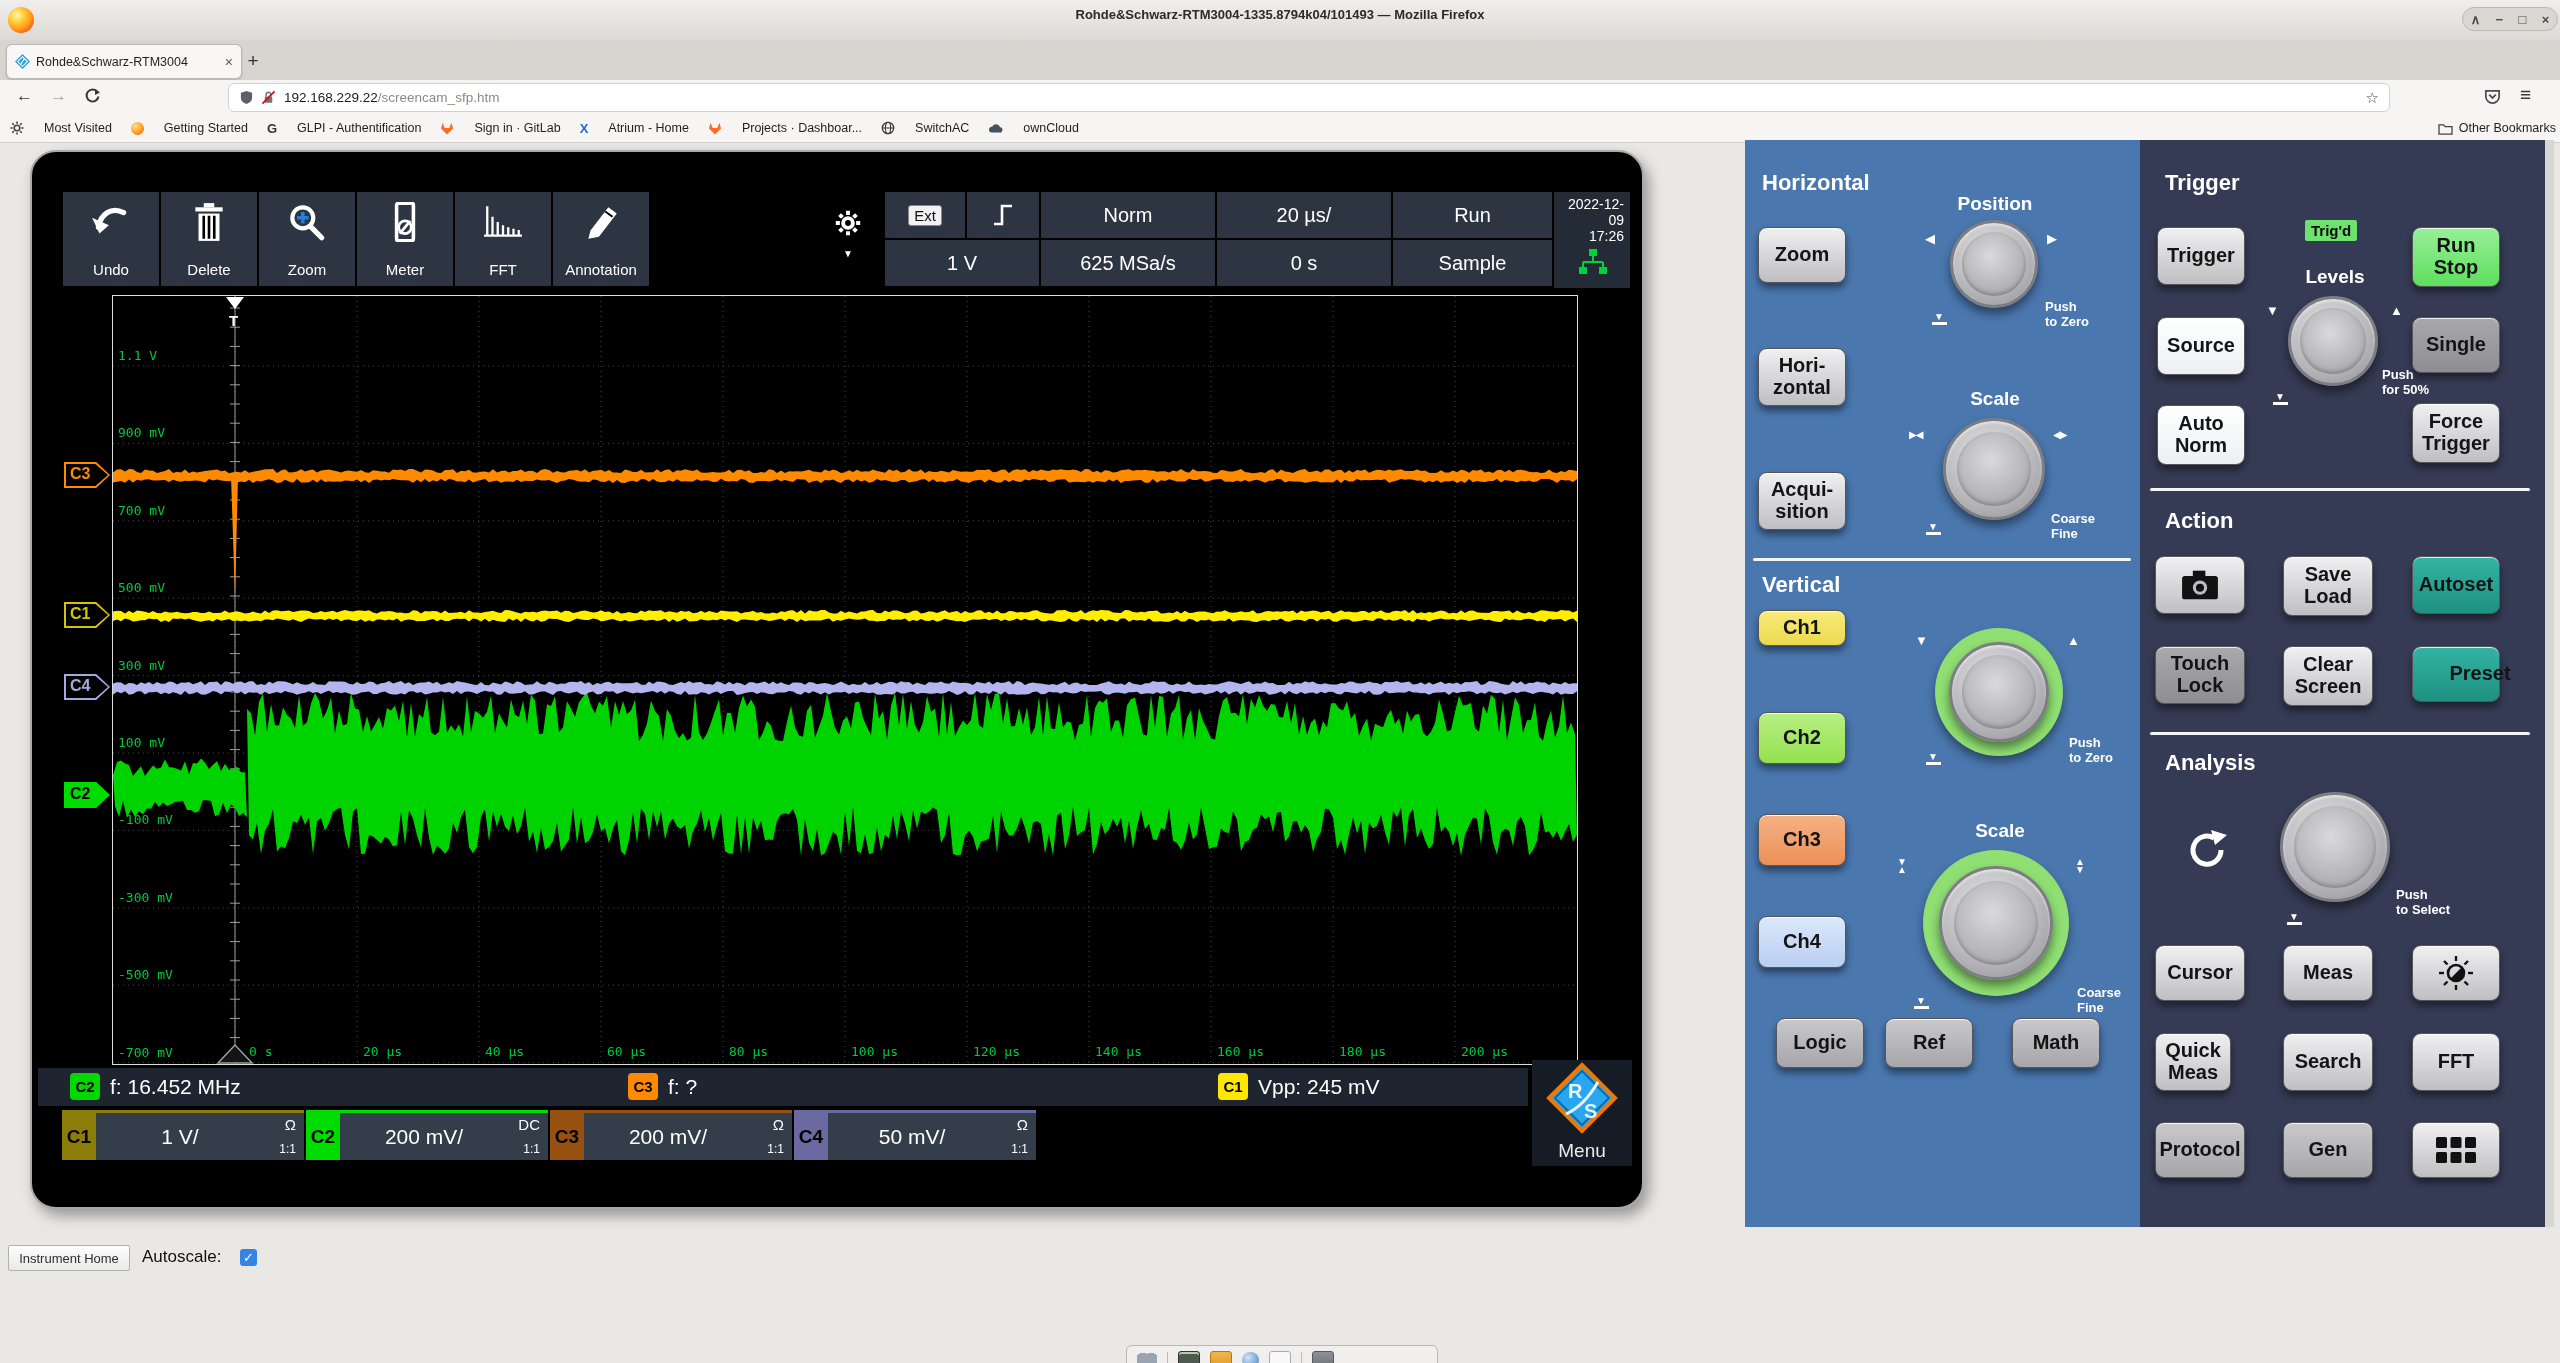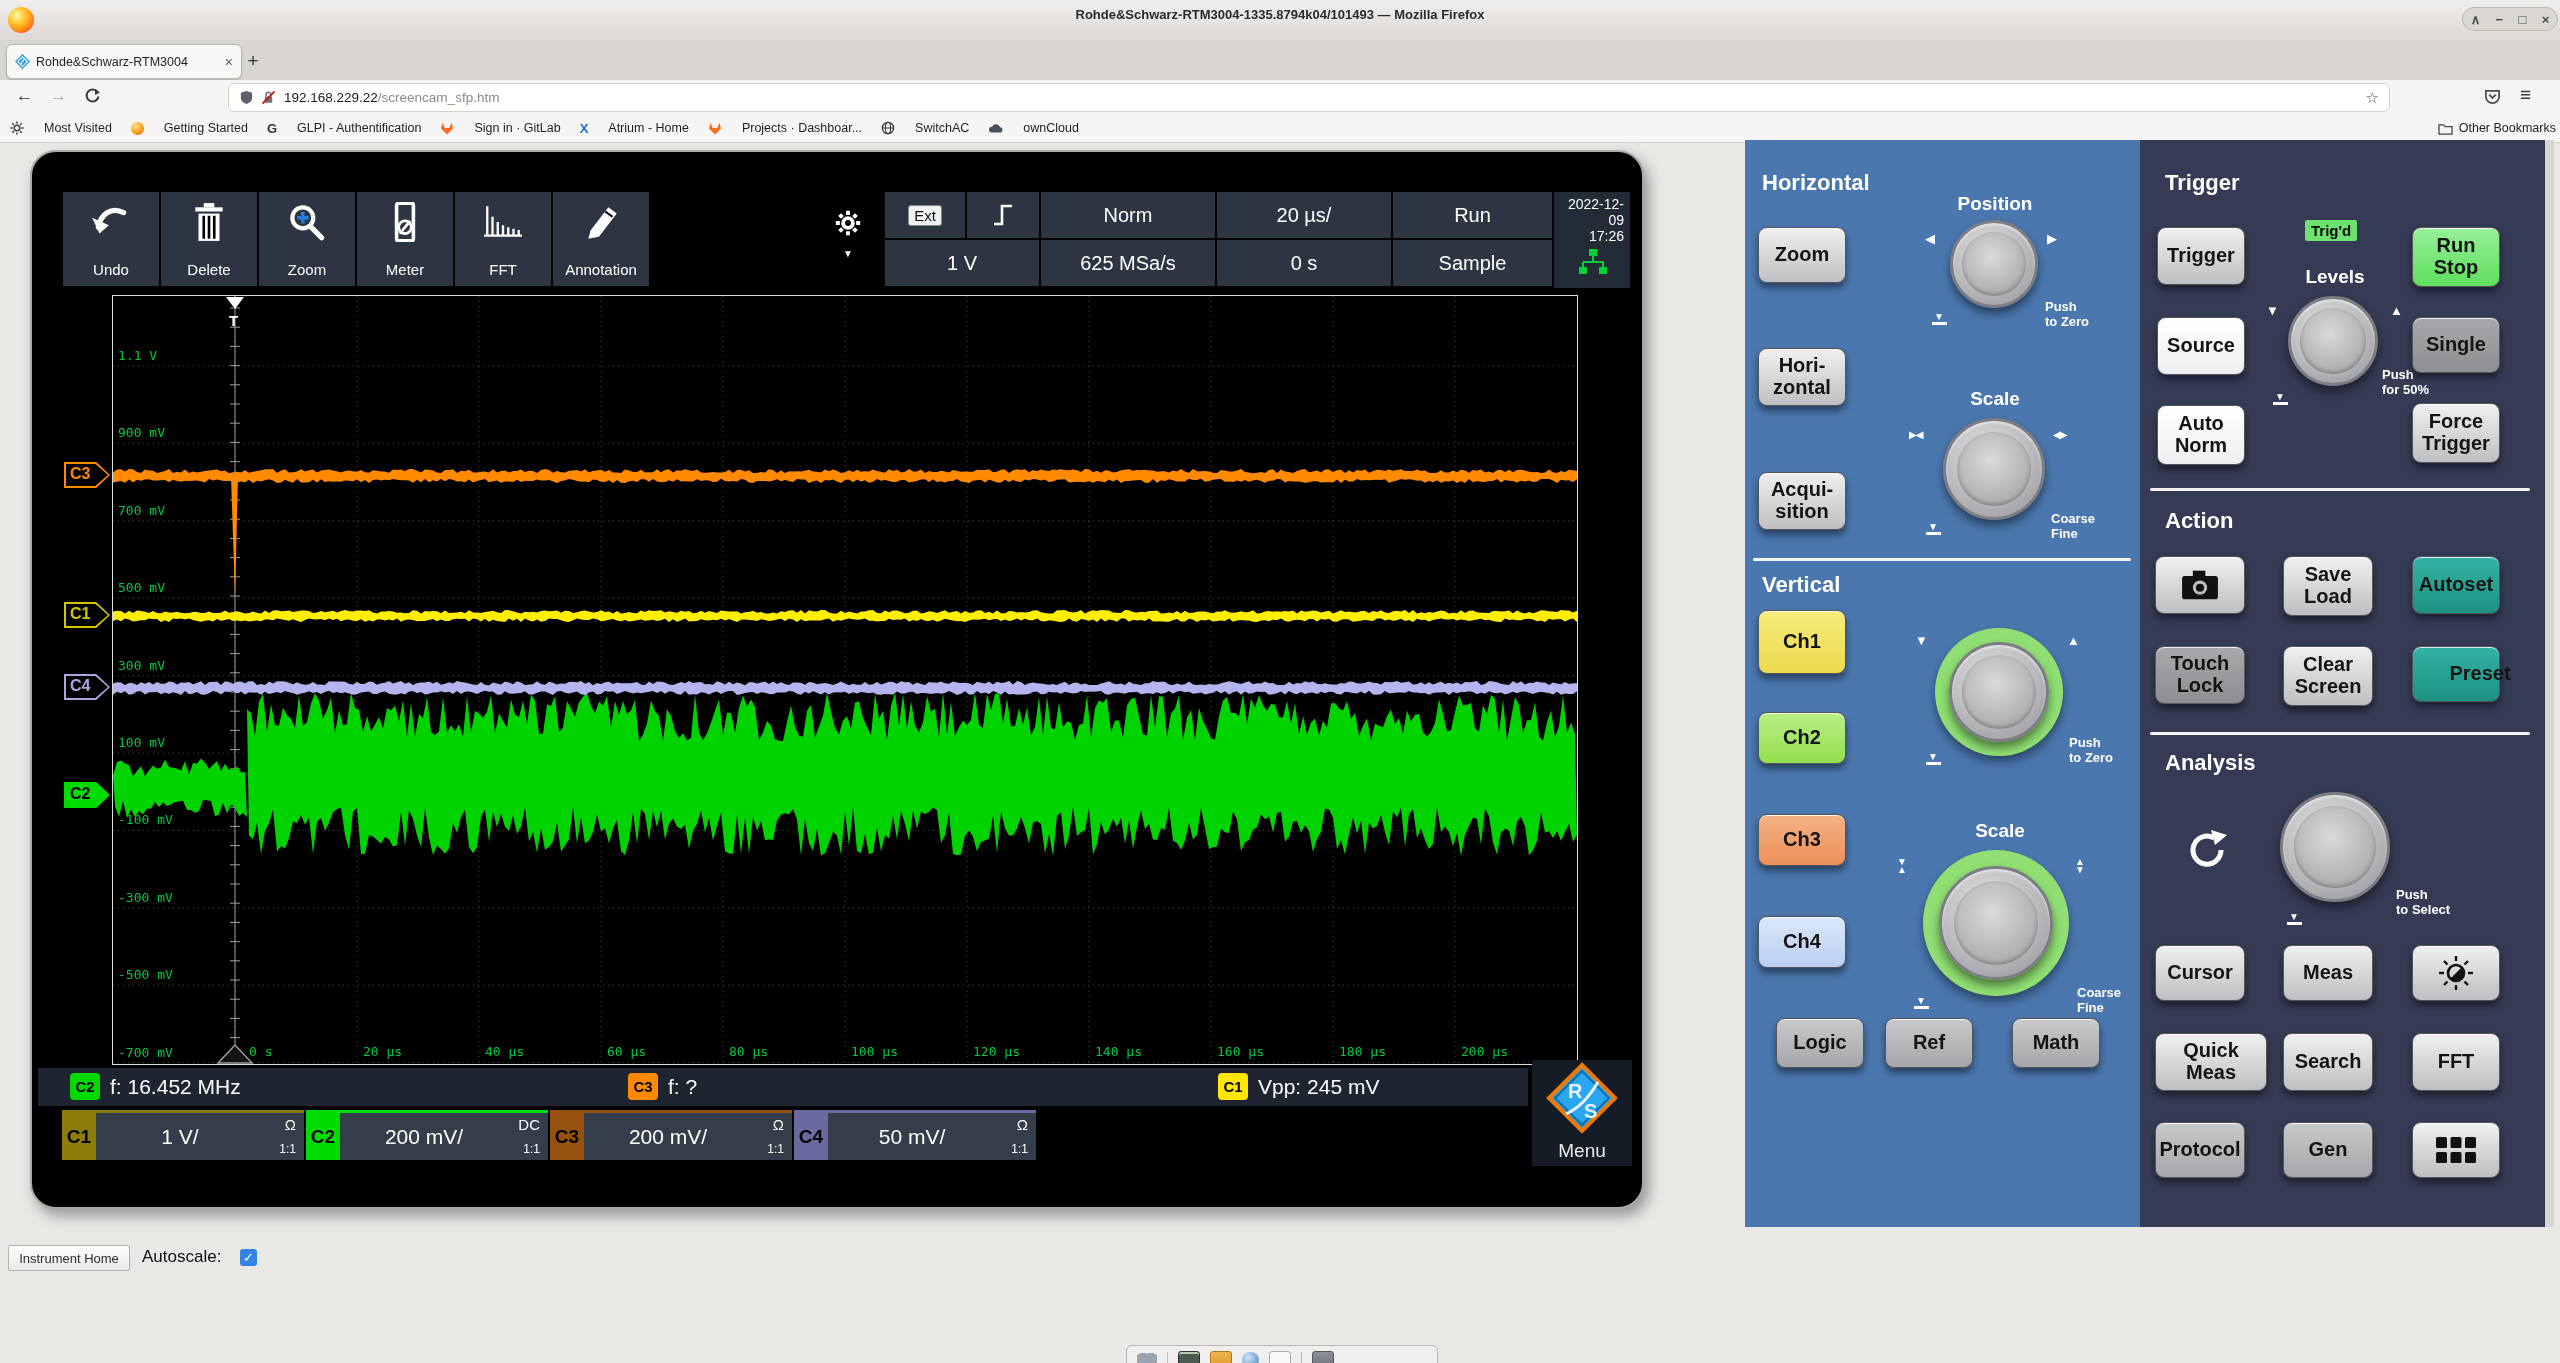--- a/index.html
+++ b/index.html
@@ -573,21 +573,21 @@
   <div class="push-ic" style="left:180px;top:382px;">
       <span class="tri">▼</span>
       <span class="base"></span>
     </div>
   <div class="kcap" style="left:306px;top:372px;width:70px;">Coarse
 Fine</div>
 
   <div class="pdivider" style="left:8px;top:418px;width:378px;"></div>
 
   <div class="p-title" style="left:17px;top:432px;">Vertical</div>
-  <button class="pbtn ch1" style="left:13px;top:470px;width:88px;height:64px;">Ch1</button>
+  <button class="pbtn ch1" style="left:13px;top:470px;width:88px;height:36px;">Ch1</button>
   <button class="pbtn ch2" style="left:13px;top:572px;width:88px;height:52px;">Ch2</button>
   <button class="pbtn ch3" style="left:13px;top:674px;width:88px;height:52px;">Ch3</button>
   <button class="pbtn ch4" style="left:13px;top:776px;width:88px;height:52px;">Ch4</button>
 
   <span class="karr" style="left:170px;top:494px;">▼</span>
   <span class="karr" style="left:322px;top:494px;">▲</span>
   <div class="ring" style="left:190px;top:488px;width:128px;height:128px;">
     <div class="knob" style="inset:14px;"></div>
   </div>
   <div class="push-ic" style="left:180px;top:612px;">
@@ -692,21 +692,21 @@
           <line x1="18" y1="30" x2="18" y2="35"></line>
         <line x1="1" y1="18" x2="6" y2="18"></line>
           <line x1="30" y1="18" x2="35" y2="18"></line>
         <line x1="6" y1="6" x2="9.5" y2="9.5"></line>
           <line x1="26.5" y1="26.5" x2="30" y2="30"></line>
         <line x1="6" y1="30" x2="9.5" y2="26.5"></line>
           <line x1="26.5" y1="9.5" x2="30" y2="6"></line>
       </g>
     </svg>
   </button>
-  <button class="pbtn" style="left:15px;top:893px;width:112px;height:58px;">Quick
+  <button class="pbtn" style="left:15px;top:893px;width:76px;height:58px;">Quick
 Meas</button>
   <button class="pbtn" style="left:143px;top:893px;width:90px;height:58px;">Search</button>
   <button class="pbtn" style="left:272px;top:893px;width:88px;height:58px;">FFT</button>
   <button class="pbtn mid" style="left:15px;top:982px;width:90px;height:56px;">Protocol</button>
   <button class="pbtn mid" style="left:143px;top:982px;width:90px;height:56px;">Gen</button>
   <button class="pbtn" style="left:272px;top:982px;width:88px;height:56px;">
     <svg width="42" height="28" viewBox="0 0 42 28">
       <g fill="#111">
         <rect x="1" y="1" width="11" height="11" rx="1.5"></rect>
           <rect x="15.5" y="1" width="11" height="11" rx="1.5"></rect>

